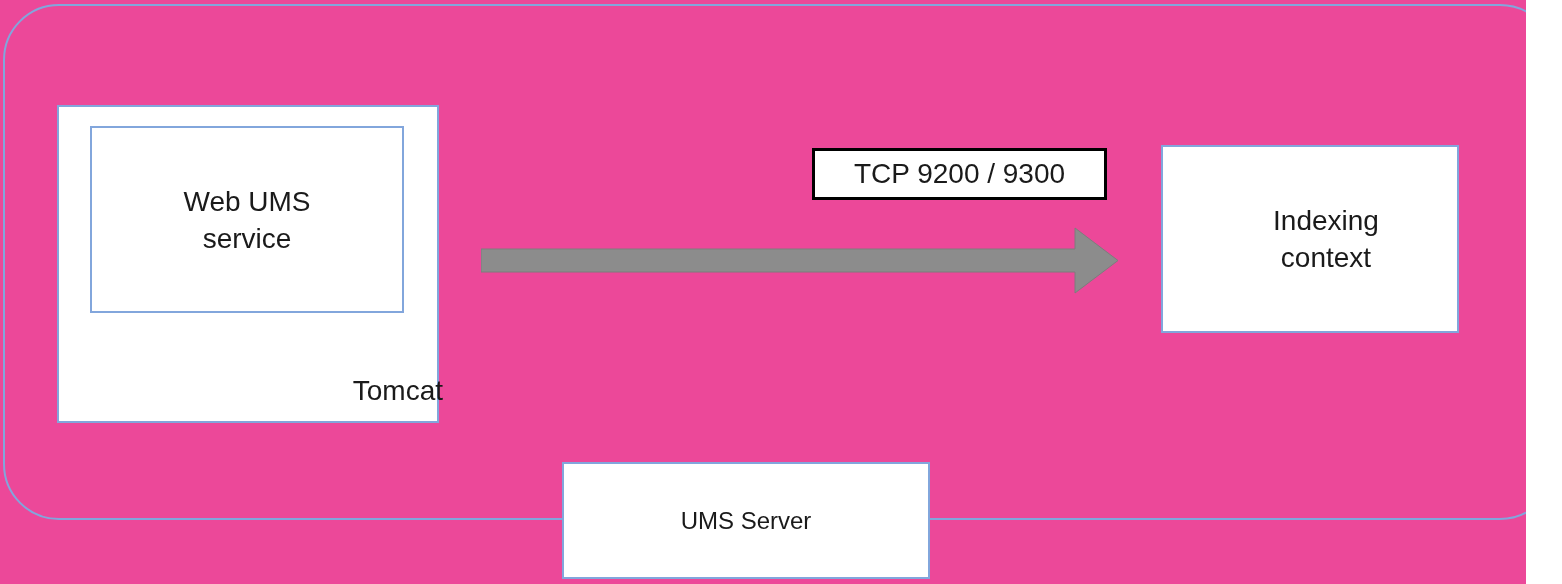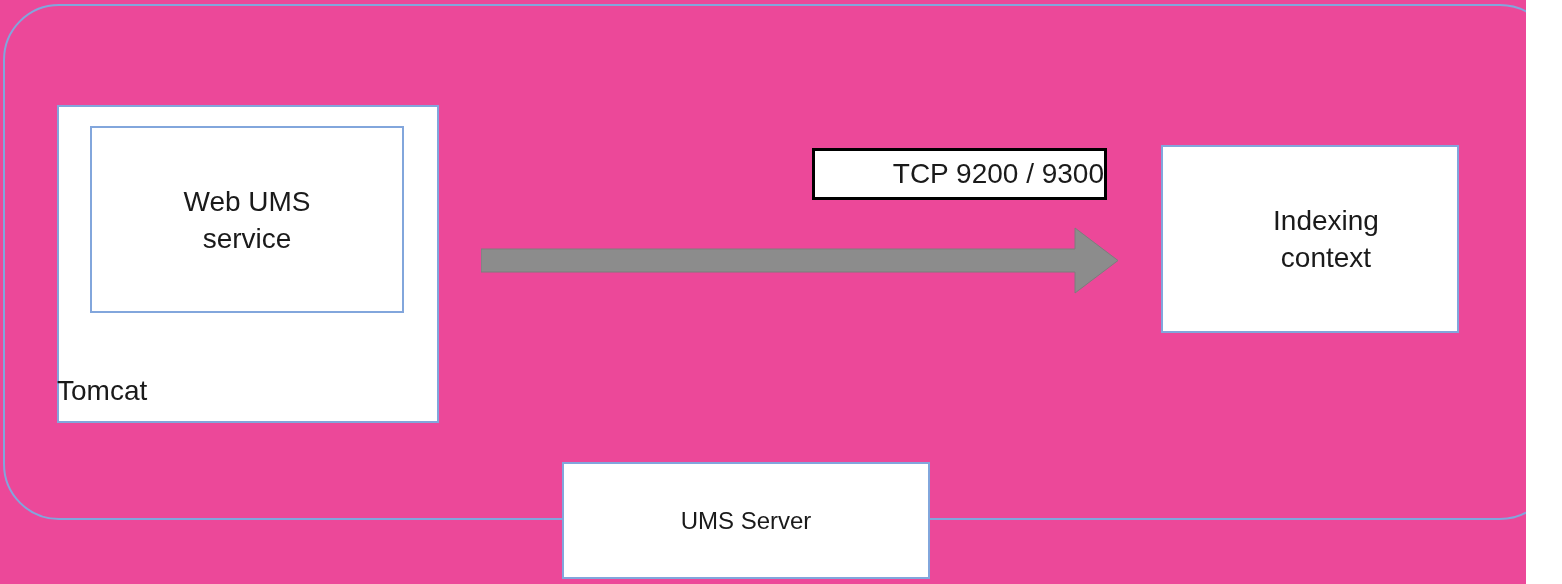--- a/index.html
+++ b/index.html
@@ -45,40 +45,39 @@
   }
   .webums-box{
     left:90px; top:126px;
     width:314px; height:187px;
     font-size:28px;
     line-height:37px;
   }
   .tomcat-label{
     left:57px; top:374px;
     width:386px;
-    text-align:left;
+    text-align:right;
     font-size:28px;
     line-height:34px;
   }
   .arrow-svg{
     left:481px; top:227px;
     width:640px; height:67px;
   }
   .arrow-svg polygon{
     fill:var(--arrow-fill);
     stroke:var(--arrow-stroke);
     stroke-width:1;
   }
   .tcp-box{
     left:812px; top:148px;
     width:295px; height:52px;
     border:3px solid var(--label-border);
     background:#ffffff;
     font-size:28px;
-    align-items:flex-end;
   }
   .indexing-box{
     left:1161px; top:145px;
     width:298px; height:188px;
     font-size:28px;
     line-height:37px;
     padding-left:32px;
   }
   .ums-server-box{
     left:562px; top:462px;

